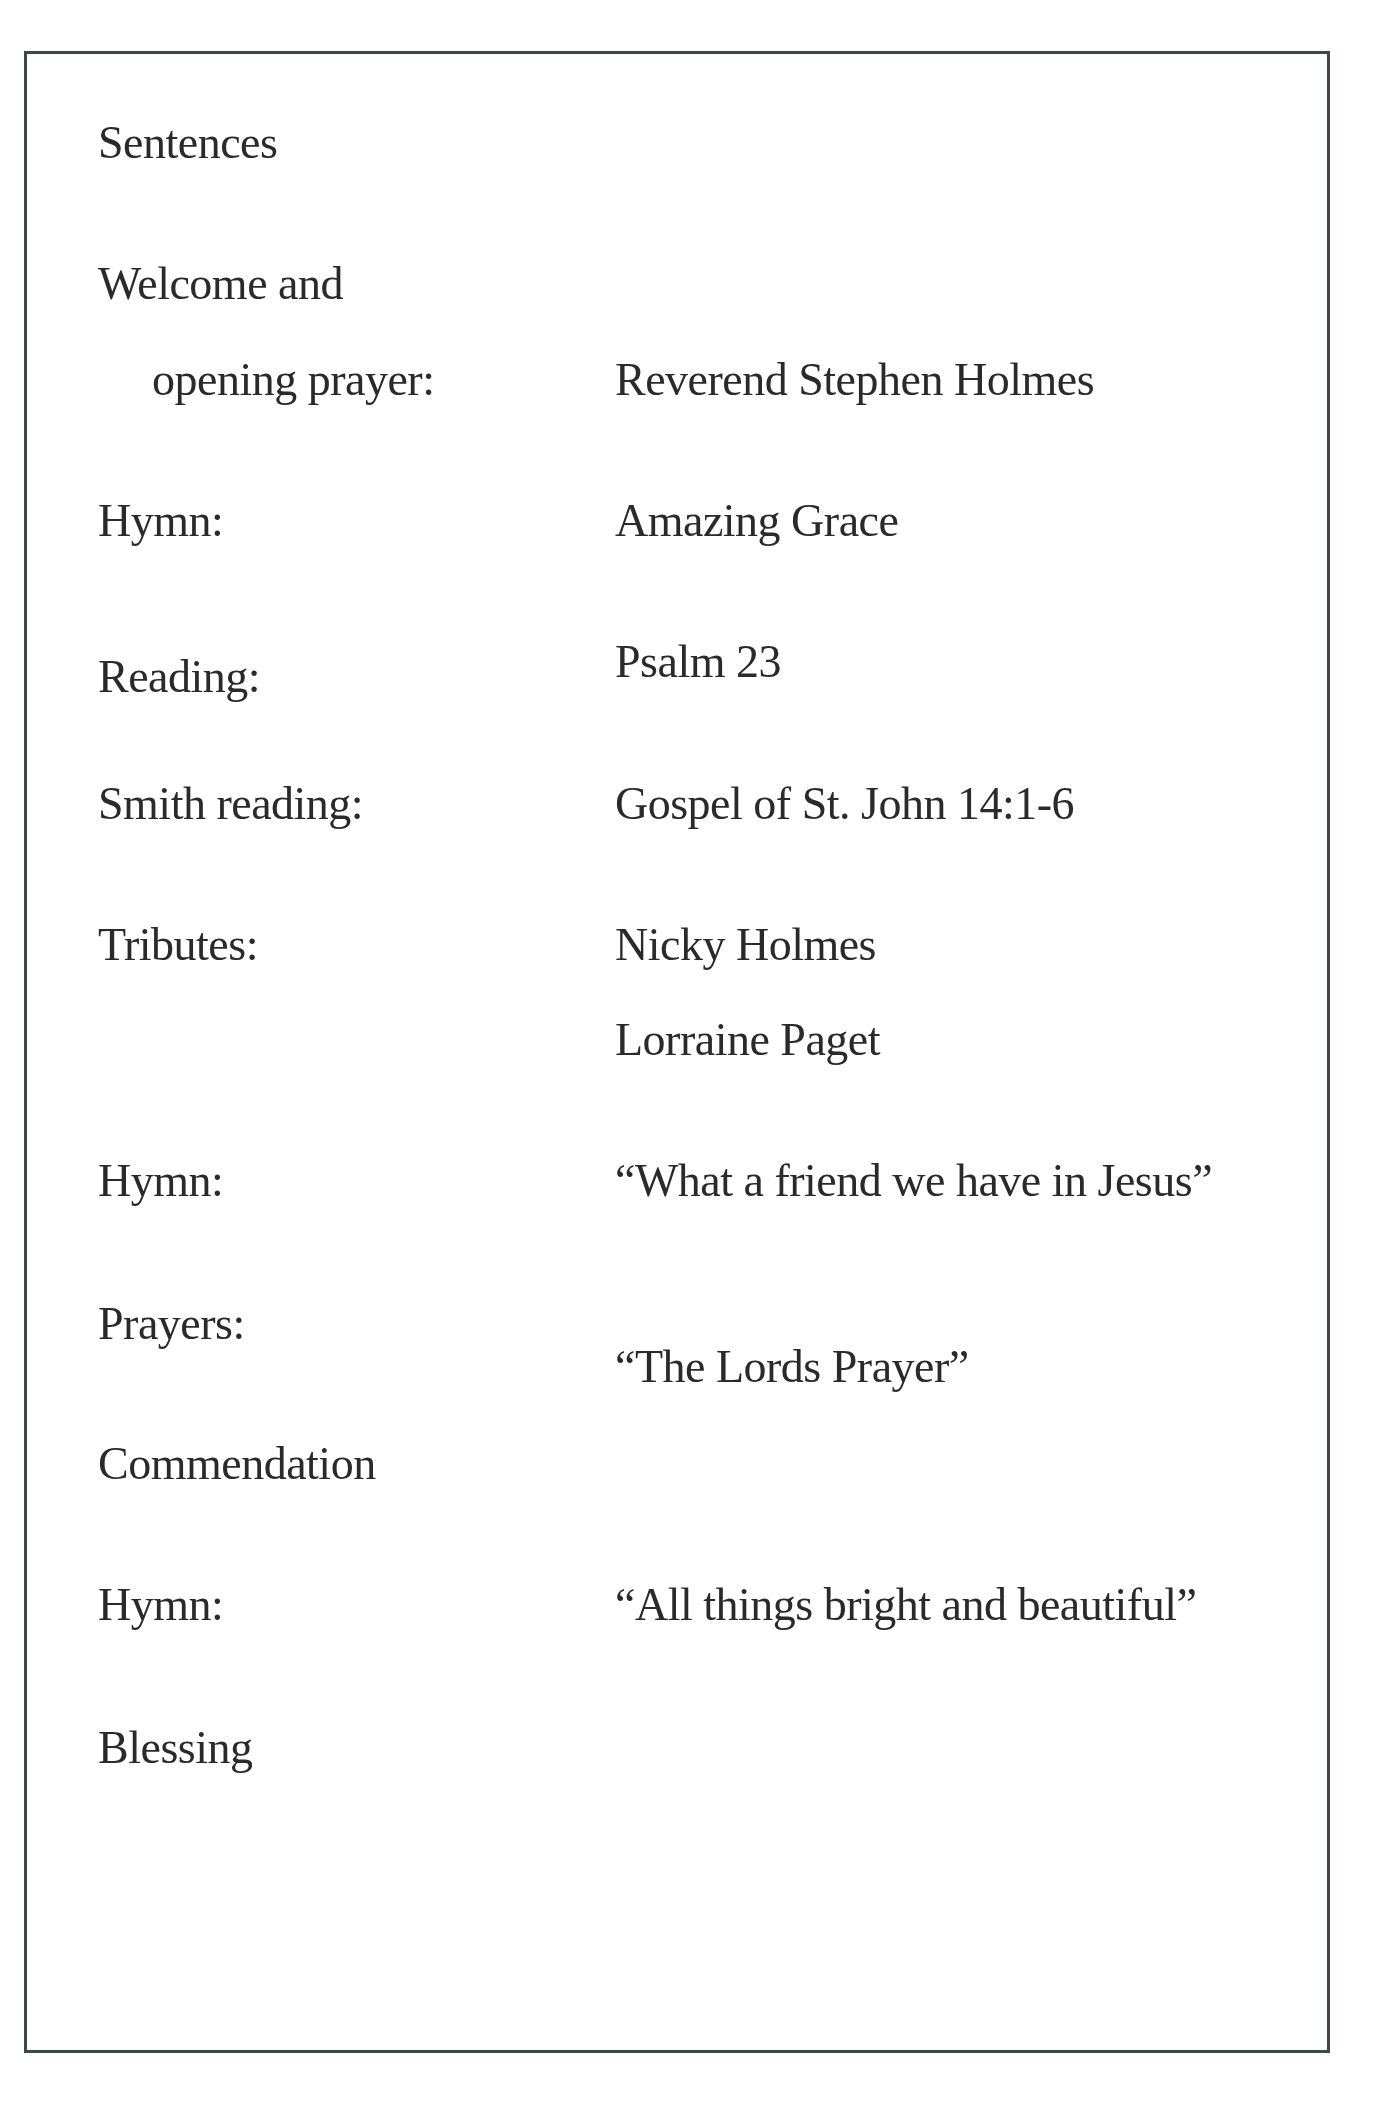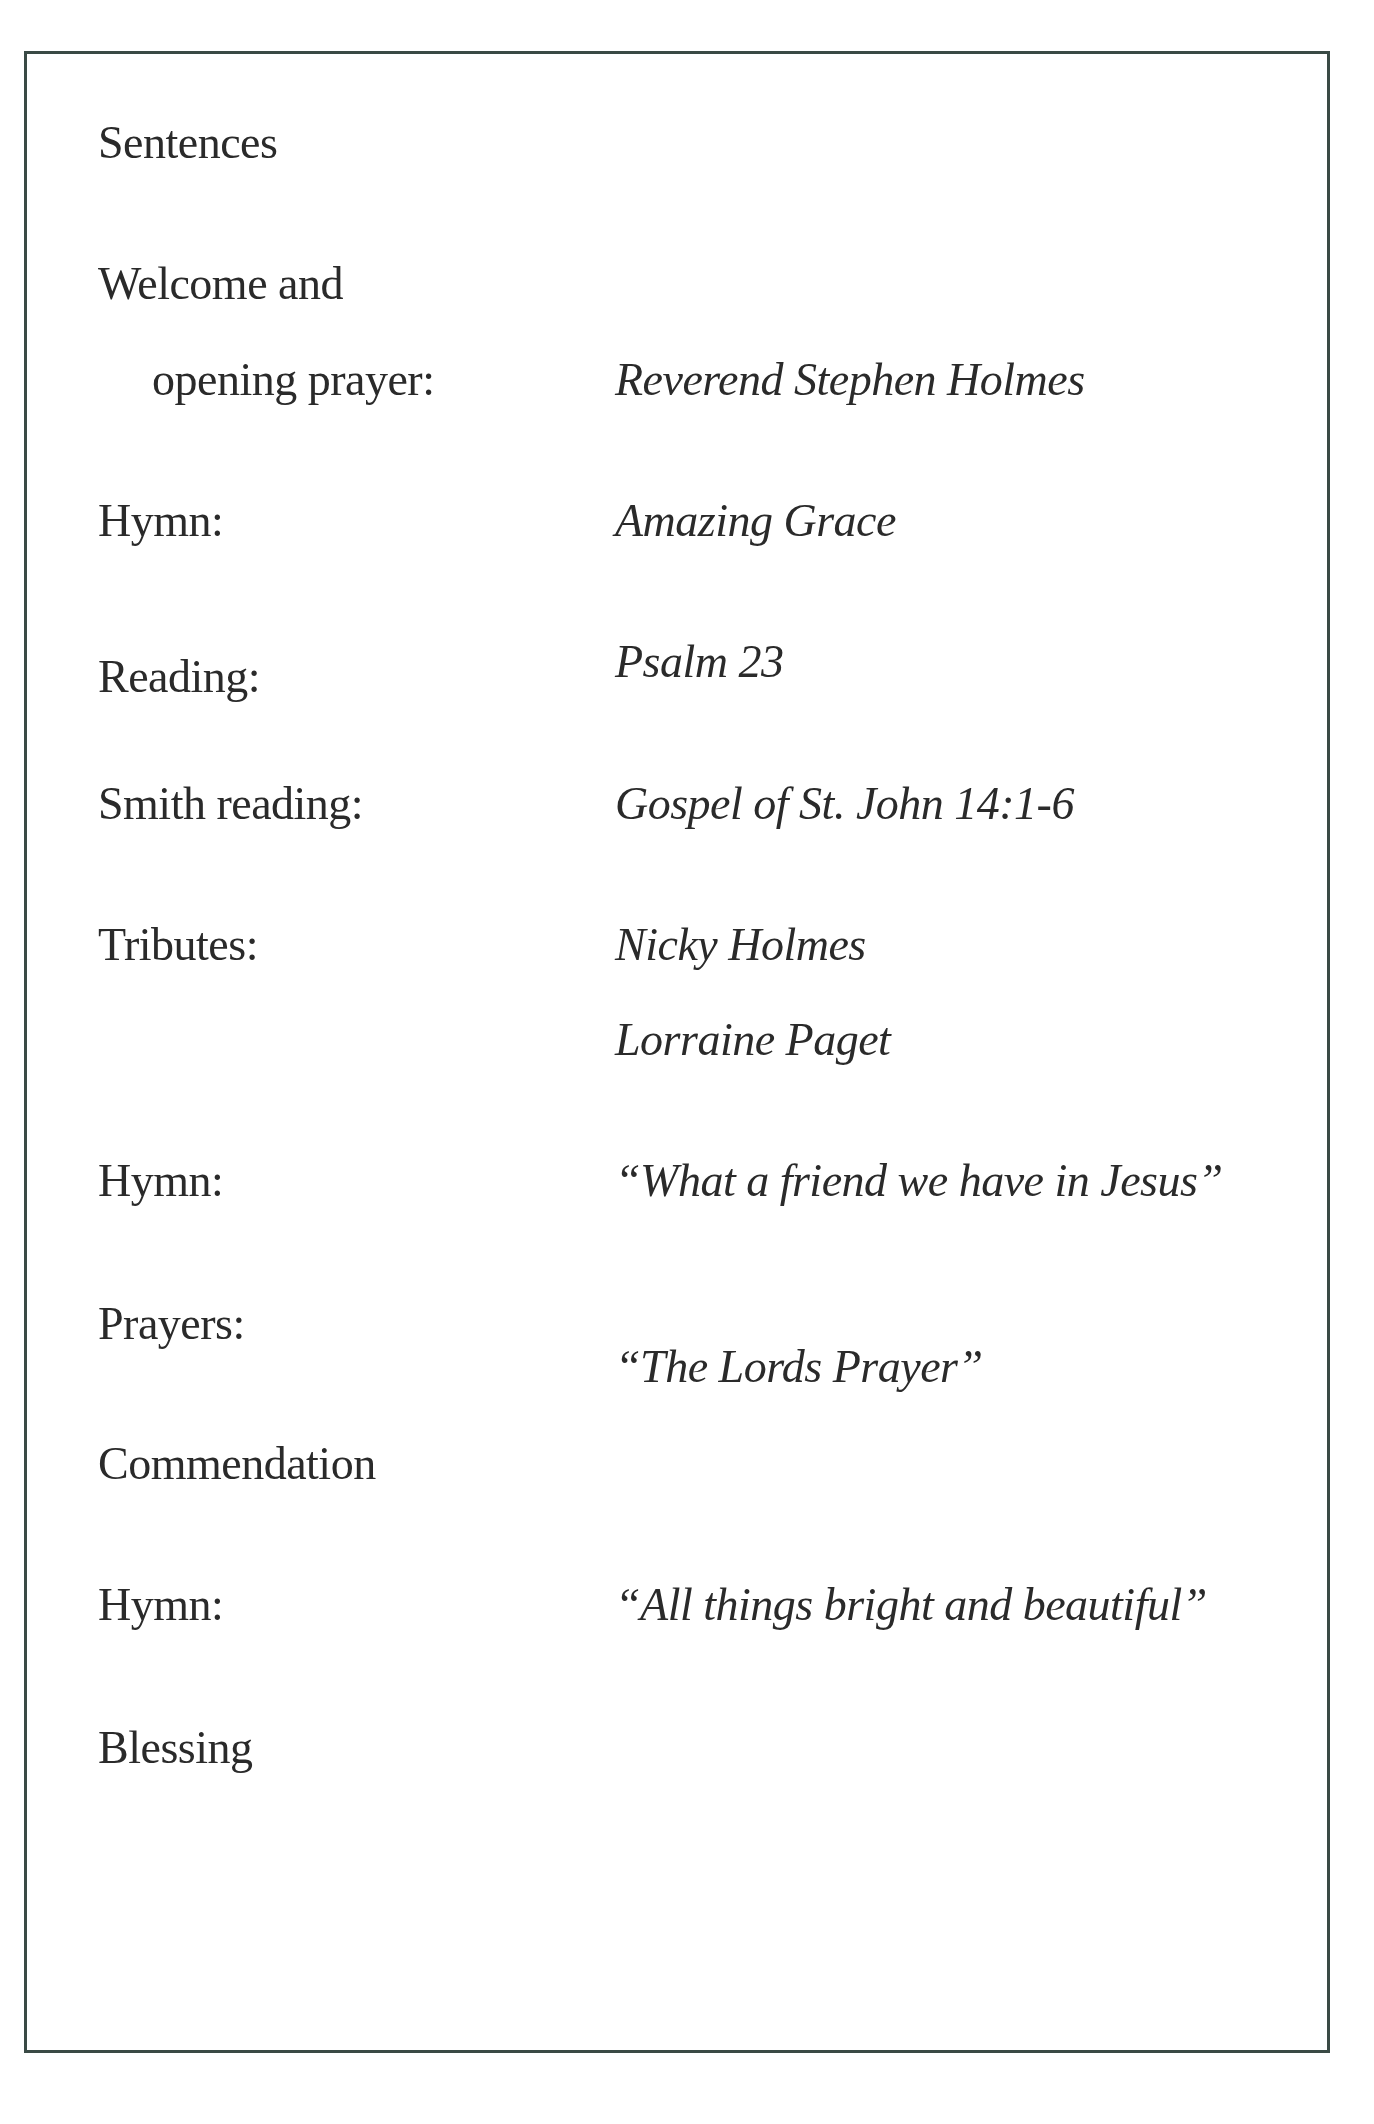--- a/index.html
+++ b/index.html
@@ -27,21 +27,21 @@
   .line {
     position: absolute;
     font-size: 46px;
     line-height: 50px;
     height: 50px;
     white-space: nowrap;
     letter-spacing: -0.5px;
   }
   .left { left: 98px; }
   .left.indent { left: 114px; margin-left: 38px; }
-  .right { left: 615px; font-style: italic; }
+  .right { left: 615px; }
   .italic { }
 </style>
 </head>
 <body>
 
 <div class="page-border"></div>
 
 <div class="line left" style="top:118px">Sentences</div>
 
 <div class="line left" style="top:259px">Welcome and</div>

